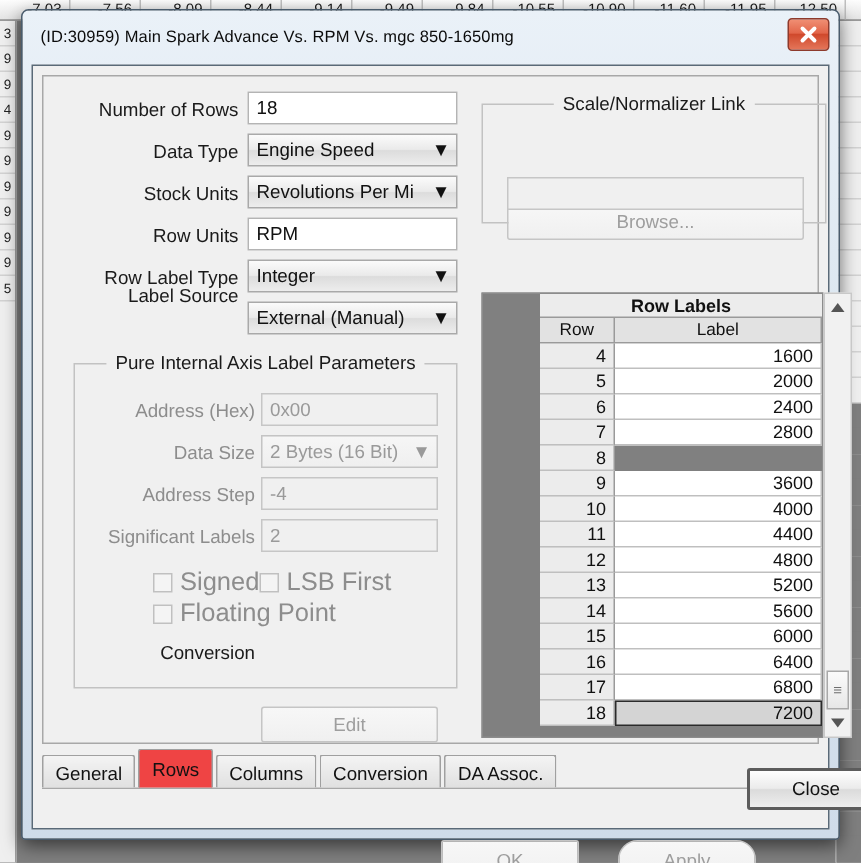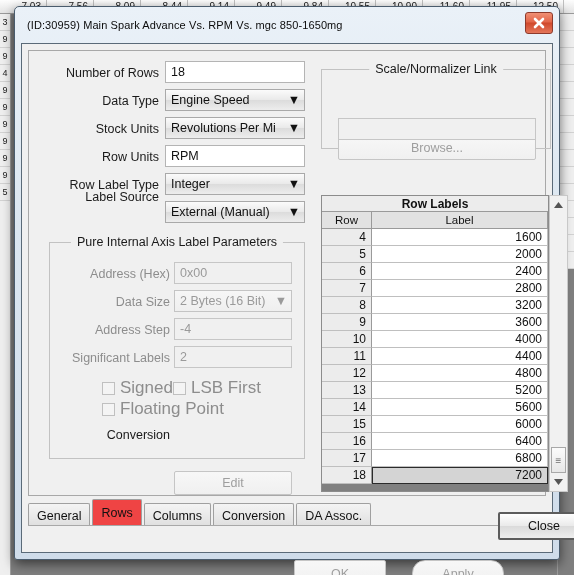--- a/index.html
+++ b/index.html
@@ -128,21 +128,21 @@
   .group.dis > .gtitle { color: #1a1a1a; }
 
   .chk { display: flex; align-items: center; gap: 5px; }
   .chk .box {
     width: 13px; height: 13px; border: 1px solid #c0c0c0; background: #f4f4f4;
   }
   .chk .ctext { font-size: 17px; color: #8d8d8d; }
 
   
   #grid-wrap { position: absolute; left: 292px; top: 144px; width: 228px; height: 297px;
-               border: 1px solid #8c8c8c; background: #808080; overflow: hidden; }
+               border: 1px solid #8c8c8c; background: #808080; overflow: hidden; padding-left: 38px; }
   #grid-title {
     height: 16px; background: #ececec; border-bottom: 1px solid #9a9a9a;
     font-size: 12px; font-weight: bold; color: #111;
     display: flex; align-items: center; justify-content: center;
   }
   #grid-head { display: flex; height: 17px; }
   #grid-head .hc {
     background: #e2e2e2; border-right: 1px solid #9a9a9a; border-bottom: 1px solid #9a9a9a;
     font-size: 11.5px; color: #111;
     display: flex; align-items: center; justify-content: center;
@@ -374,21 +374,20 @@
             <div class="gr">
               <div class="rnum">6</div>
               <div class="rlab">2400</div>
             </div>
             <div class="gr">
               <div class="rnum">7</div>
               <div class="rlab">2800</div>
             </div>
             <div class="gr">
               <div class="rnum">8</div>
-              <div class="rlab">3200</div>
             </div>
             <div class="gr">
               <div class="rnum">9</div>
               <div class="rlab">3600</div>
             </div>
             <div class="gr">
               <div class="rnum">10</div>
               <div class="rlab">4000</div>
             </div>
             <div class="gr">

